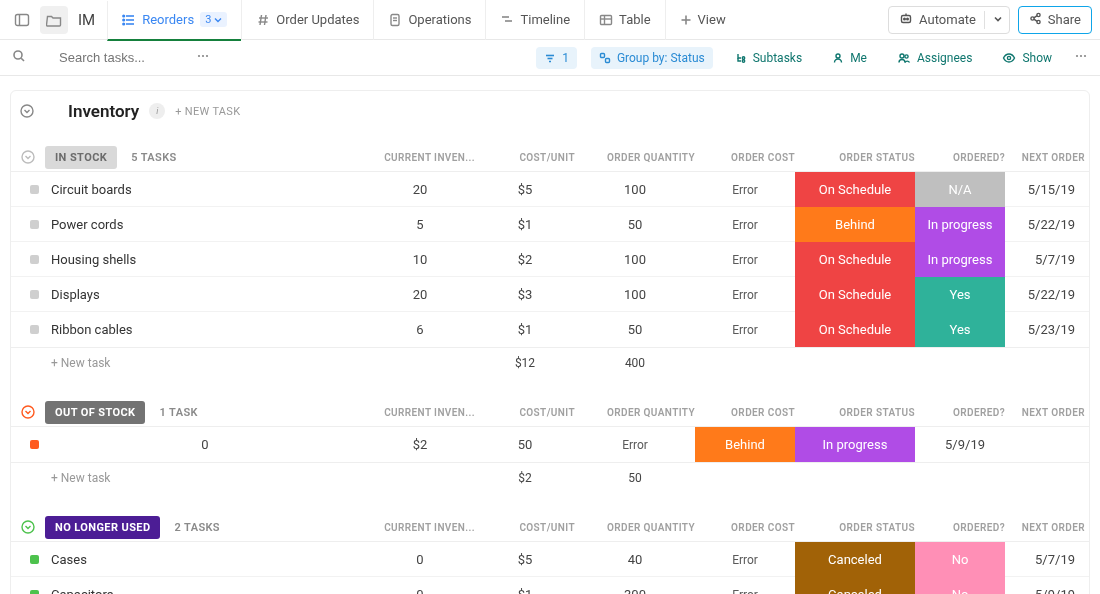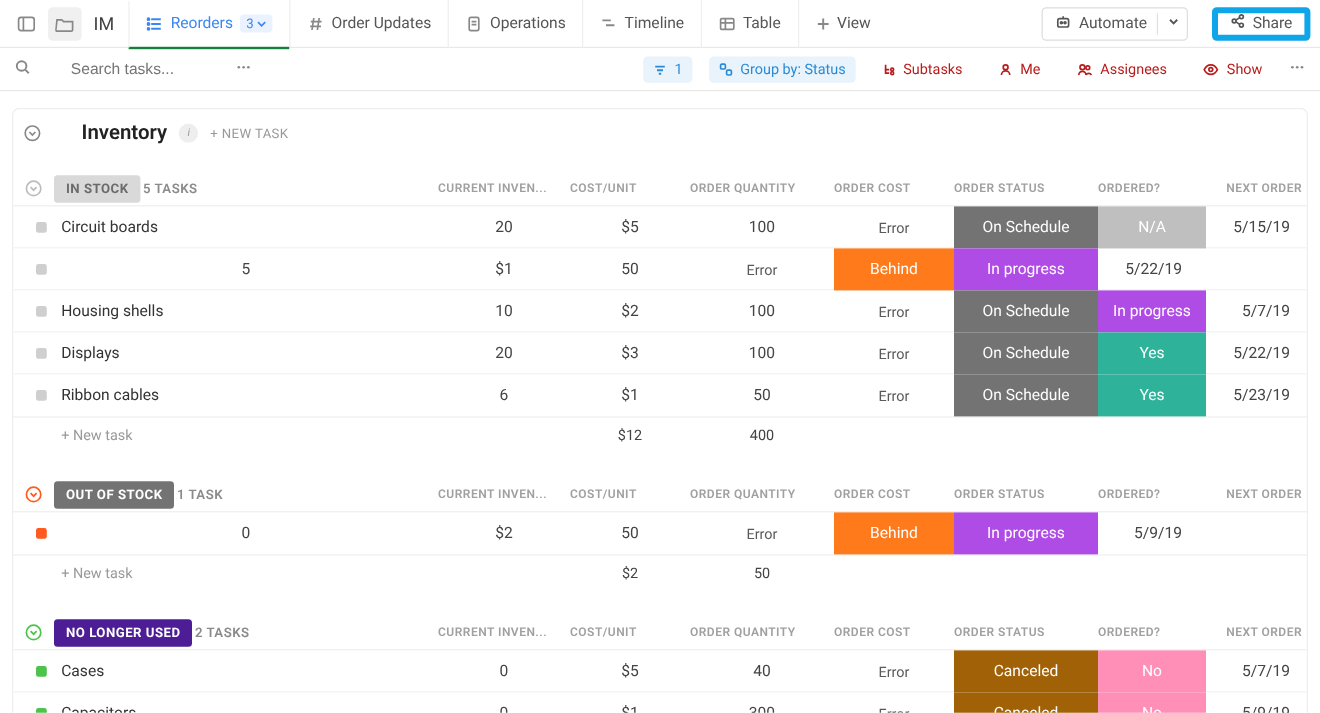--- a/index.html
+++ b/index.html
@@ -42,45 +42,45 @@
     color: #3a87f2; border-bottom: 2px solid #15803d;
     position: relative; top: 1px;
   }
   .tab .tab-icon { color: #888; display:flex; }
   .tab.active .tab-icon { color: #3a87f2; }
   .tab-count {
     background: #eaf2ff; color: #3a87f2; font-size: 11px;
     padding: 1px 5px; border-radius: 3px;
     display:flex; align-items:center; gap:3px;
   }
-  .topbar .right { margin-left: auto; display: flex; align-items: center; gap: 20px; }
+  .topbar .right { margin-left: auto; display: flex; align-items: center; gap: 8px; }
   .automate-btn {
     display: flex; align-items: center; gap:6px;
     border: 1px solid #ddd; border-radius: 4px; height: 28px; padding: 0 6px 0 10px; color:#555;
   }
   .automate-btn .divider { width:1px; height:18px; background:#e0e0e0; margin:0 2px; }
   .share-btn {
     display: flex; align-items: center; gap:6px;
-    border: 5px solid #0ea5e9; border-radius: 4px; height: 28px; padding: 0 10px; color:#555;
+    border: 1px solid #0ea5e9; border-radius: 4px; height: 28px; padding: 0 10px; color:#555;
   }
 
   
   .filterbar {
     display: flex; align-items: center; height: 36px; padding: 0 12px 0 12px;
     border-bottom: 1px solid #e8e8e8;
   }
   .search-wrap { display:flex; align-items:center; gap:6px; color:#888; flex:0 0 180px; }
   .search-wrap input {
     border:none; outline:none; font-size:13px; color:#555; width:140px;text-align:center;
   }
   .kebab { color:#888; margin-left:4px; }
   .filterbar .right { margin-left:auto; display:flex; align-items:center; gap:14px; }
   .pill {
     display:flex; align-items:center; gap:6px; font-size:12px; padding:4px 8px; border-radius:4px;
-    color:#b91c1c;
+    color:#0f766e;
   }
   .pill.filter-count { background:#e8f3fb; color:#2a8bd4; }
   .pill.group-by { background:#e8f3fb; color:#2a8bd4; }
   .pill svg { display:block; }
   .dots { color:#888; }
 
   
   .main { padding: 14px 10px 0 10px; }
   .list-card {
     border: 1px solid #eee; border-radius: 6px;
@@ -96,21 +96,21 @@
   .new-task-top { font-size:11px; color:#999; letter-spacing:.3px; }
 
   .group { margin-top: 20px; }
   .group-header {
     display:grid;
     grid-template-columns: 34px 320px 110px 100px 120px 100px 120px 90px 90px;
     align-items:center;
     font-size:10px; color:#a0a0a0; font-weight:600; letter-spacing:.4px;
     height: 28px;
   }
-  .group-header .status-chip-cell { display:flex; align-items:center; gap:2px; }
+  .group-header .status-chip-cell { display:flex; align-items:center; gap:14px; }
   .status-chip {
     font-size:11px; font-weight:700; color:#fff;
     padding:5px 10px; border-radius:3px;
   }
   .status-chip.instock { background:#d9d9d9; color:#6b6b6b; }
   .status-chip.outstock { background:#737373; }
   .status-chip.nolonger { background:#4c1d95; }
   .tasks-count { font-size:11px; color:#8a8a8a; font-weight:600; }
   .group-header .chev {
     display:flex; align-items:center; justify-content:center;
@@ -138,36 +138,36 @@
   .sq.grey { background:#cfcfcf; }
   .sq.orange { background:#ff5a1f; }
   .sq.green { background:#4dc24d; }
   .row .name { padding-left:6px; }
   .cell-num { text-align:center; color:#444; }
   .cell-err { text-align:center; color:#5a5a5a; font-size:12px; }
   .badge {
     height:35px; display:flex; align-items:center; justify-content:center;
     color:#fff; font-size:13px;
   }
-  .b-onschedule { background:#737373; }
+  .b-onschedule { background:#ef4444; }
   .b-behind { background:#ff7a1a; }
   .b-canceled { background:#a16207; }
   .b-na { background:#bfbfbf; }
   .b-inprogress { background:#b04ce6; }
   .b-yes { background:#2fb29a; }
   .b-no { background:#ff8fb6; }
   .cell-date { text-align:right; padding-right:20px; color:#444; }
   .row.newtask {
     height:30px; border-bottom:none;
     grid-template-columns: 34px 320px 110px 100px 120px 100px 120px 90px 90px;
     font-size:12px; color:#999;
   }
   .row.newtask .name { color:#999; }
 
-  .col-head { text-align:left; }
+  .col-head { text-align:right; }
 
 </style>
 </head>
 <body>
 
 <div class="topbar">
   <div class="left">
     <div class="icon-btn">
       <svg width="16" height="16" viewBox="0 0 16 16" fill="none" stroke="currentColor" stroke-width="1.4">
           <rect x="1.5" y="2.5" width="13" height="11" rx="2"></rect>
@@ -407,20 +407,21 @@
             <span class="cell-num">100</span>
             <span class="cell-err">Error</span>
             <span class="badge b-onschedule">On Schedule</span>
             <span class="badge b-na">N/A</span>
             <span class="cell-date">5/15/19</span>
           </div>
           <div class="row">
             <span class="dot-cell">
               <span class="sq grey"></span>
             </span>
+            <span class="name">Power cords</span>
             <span class="cell-num">5</span>
             <span class="cell-num">$1</span>
             <span class="cell-num">50</span>
             <span class="cell-err">Error</span>
             <span class="badge b-behind">Behind</span>
             <span class="badge b-inprogress">In progress</span>
             <span class="cell-date">5/22/19</span>
           </div>
           <div class="row">
             <span class="dot-cell">

